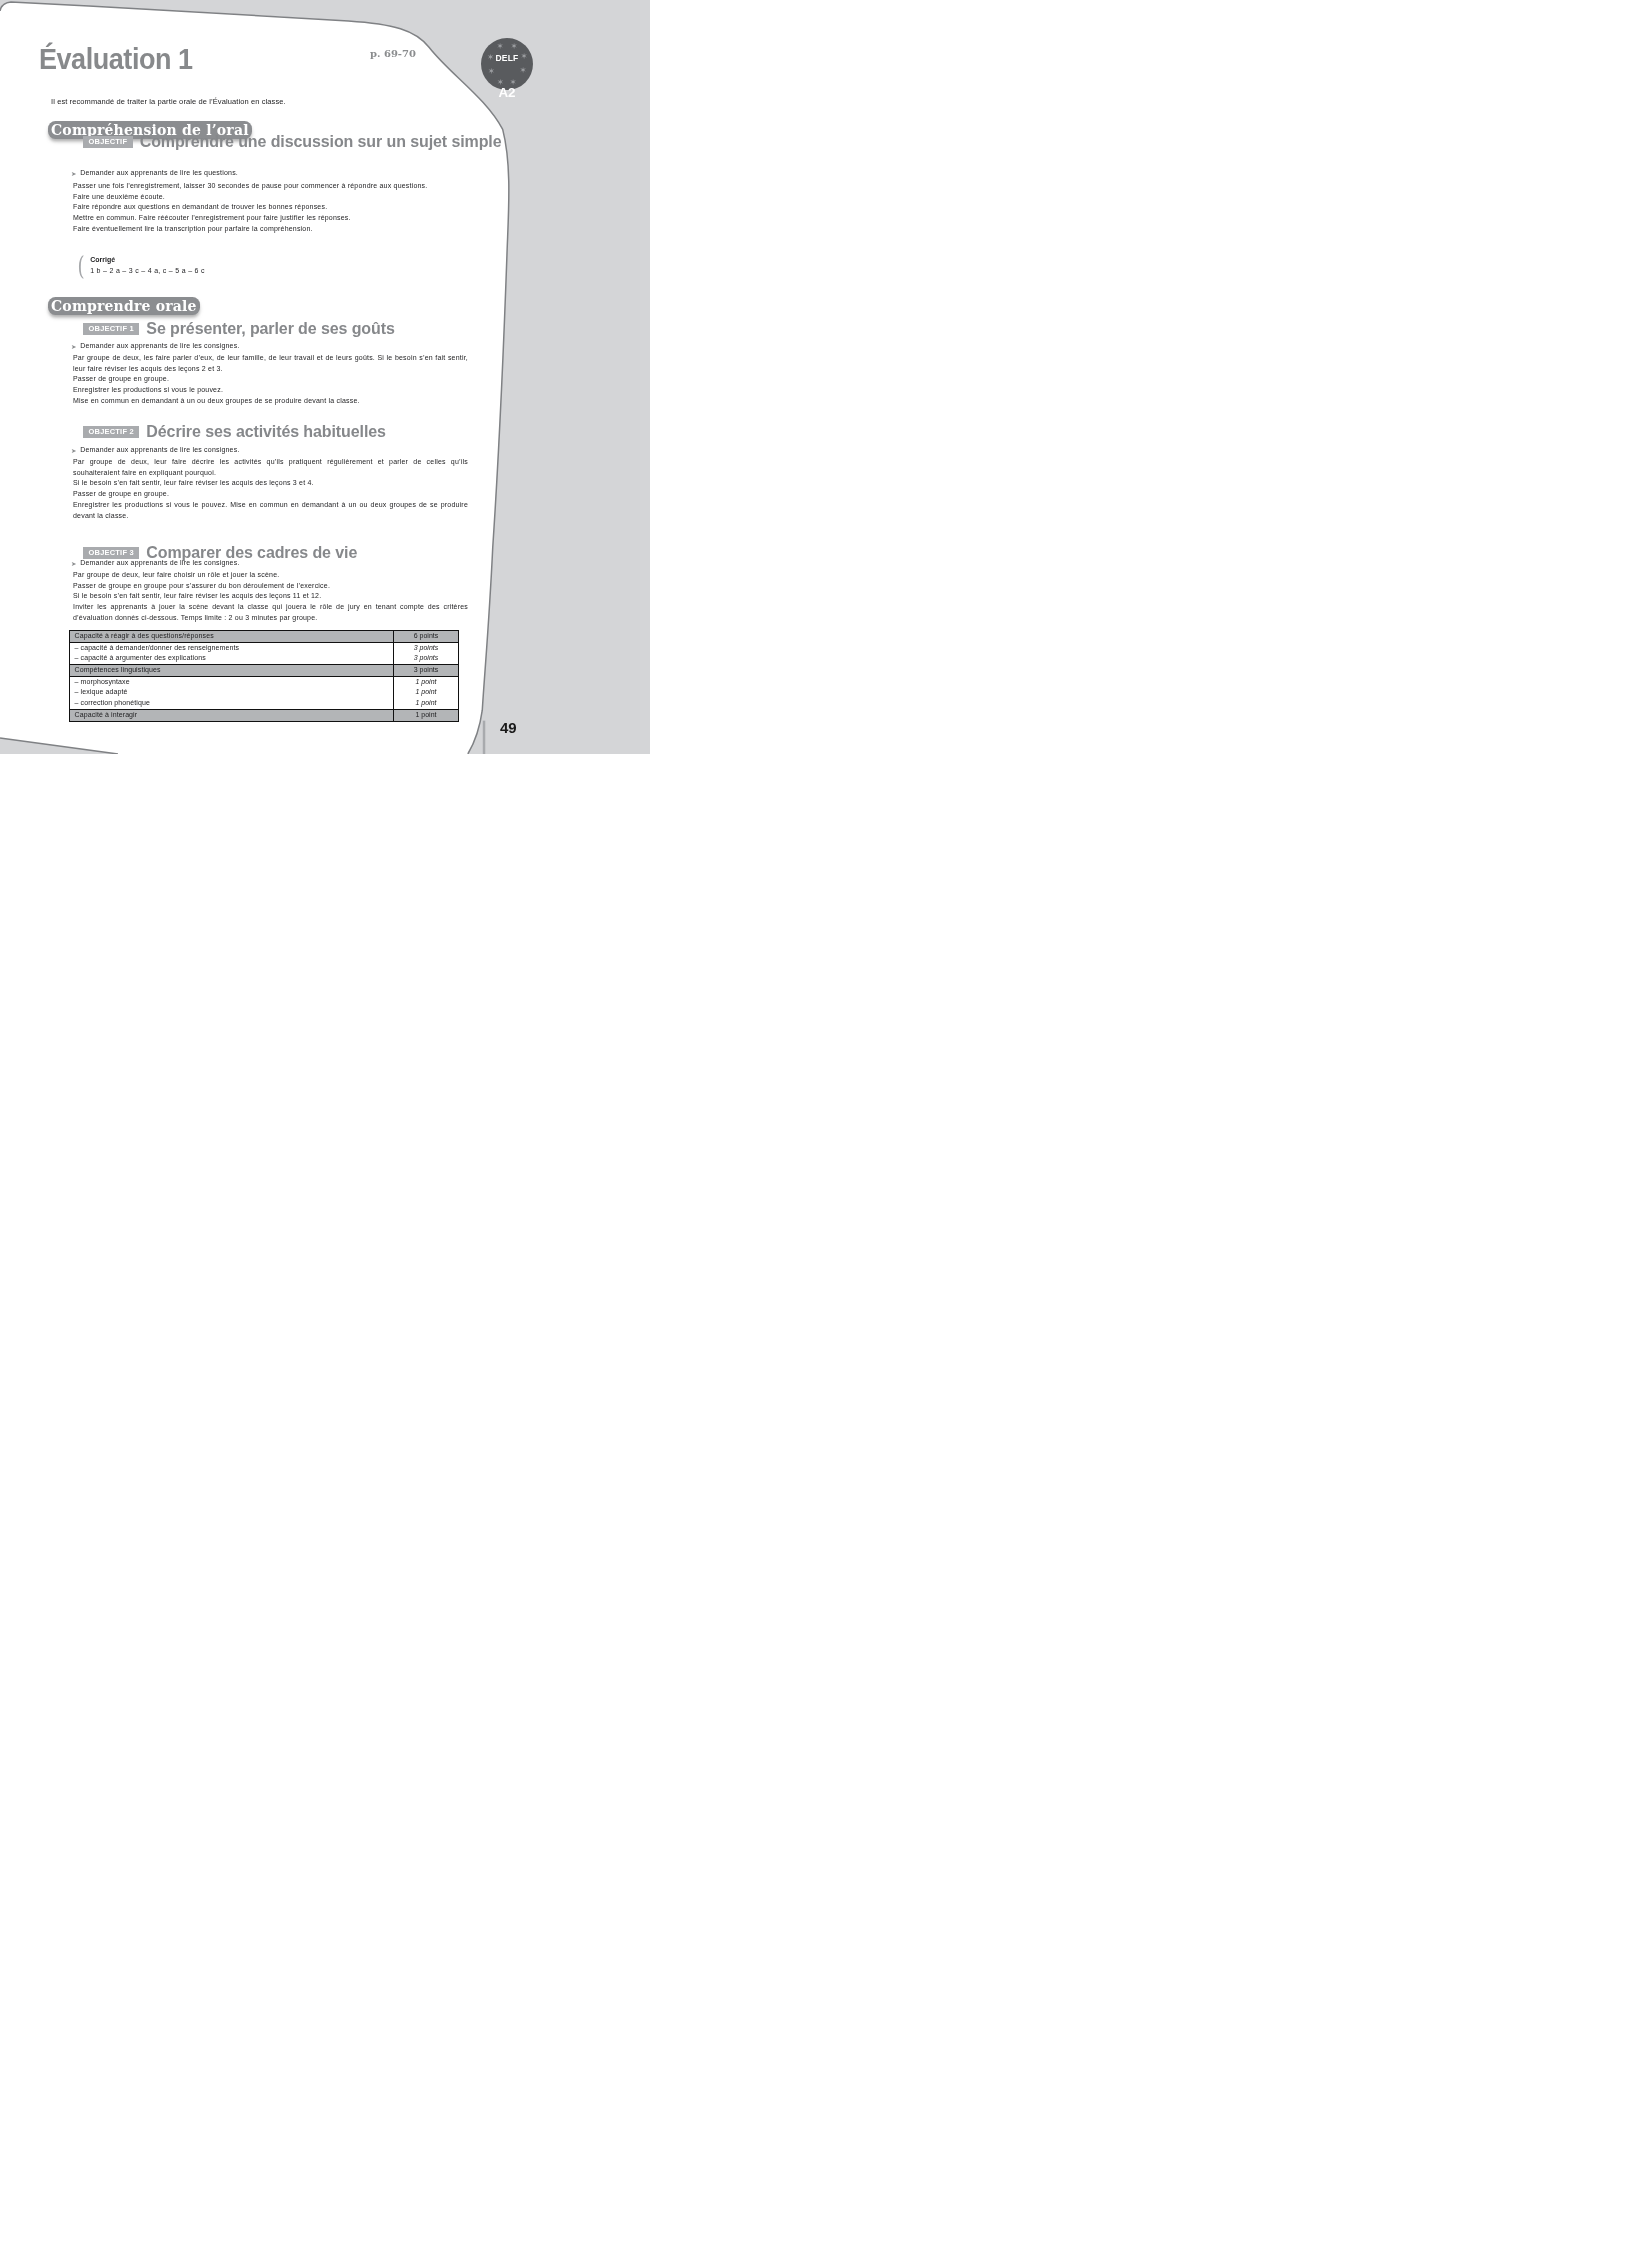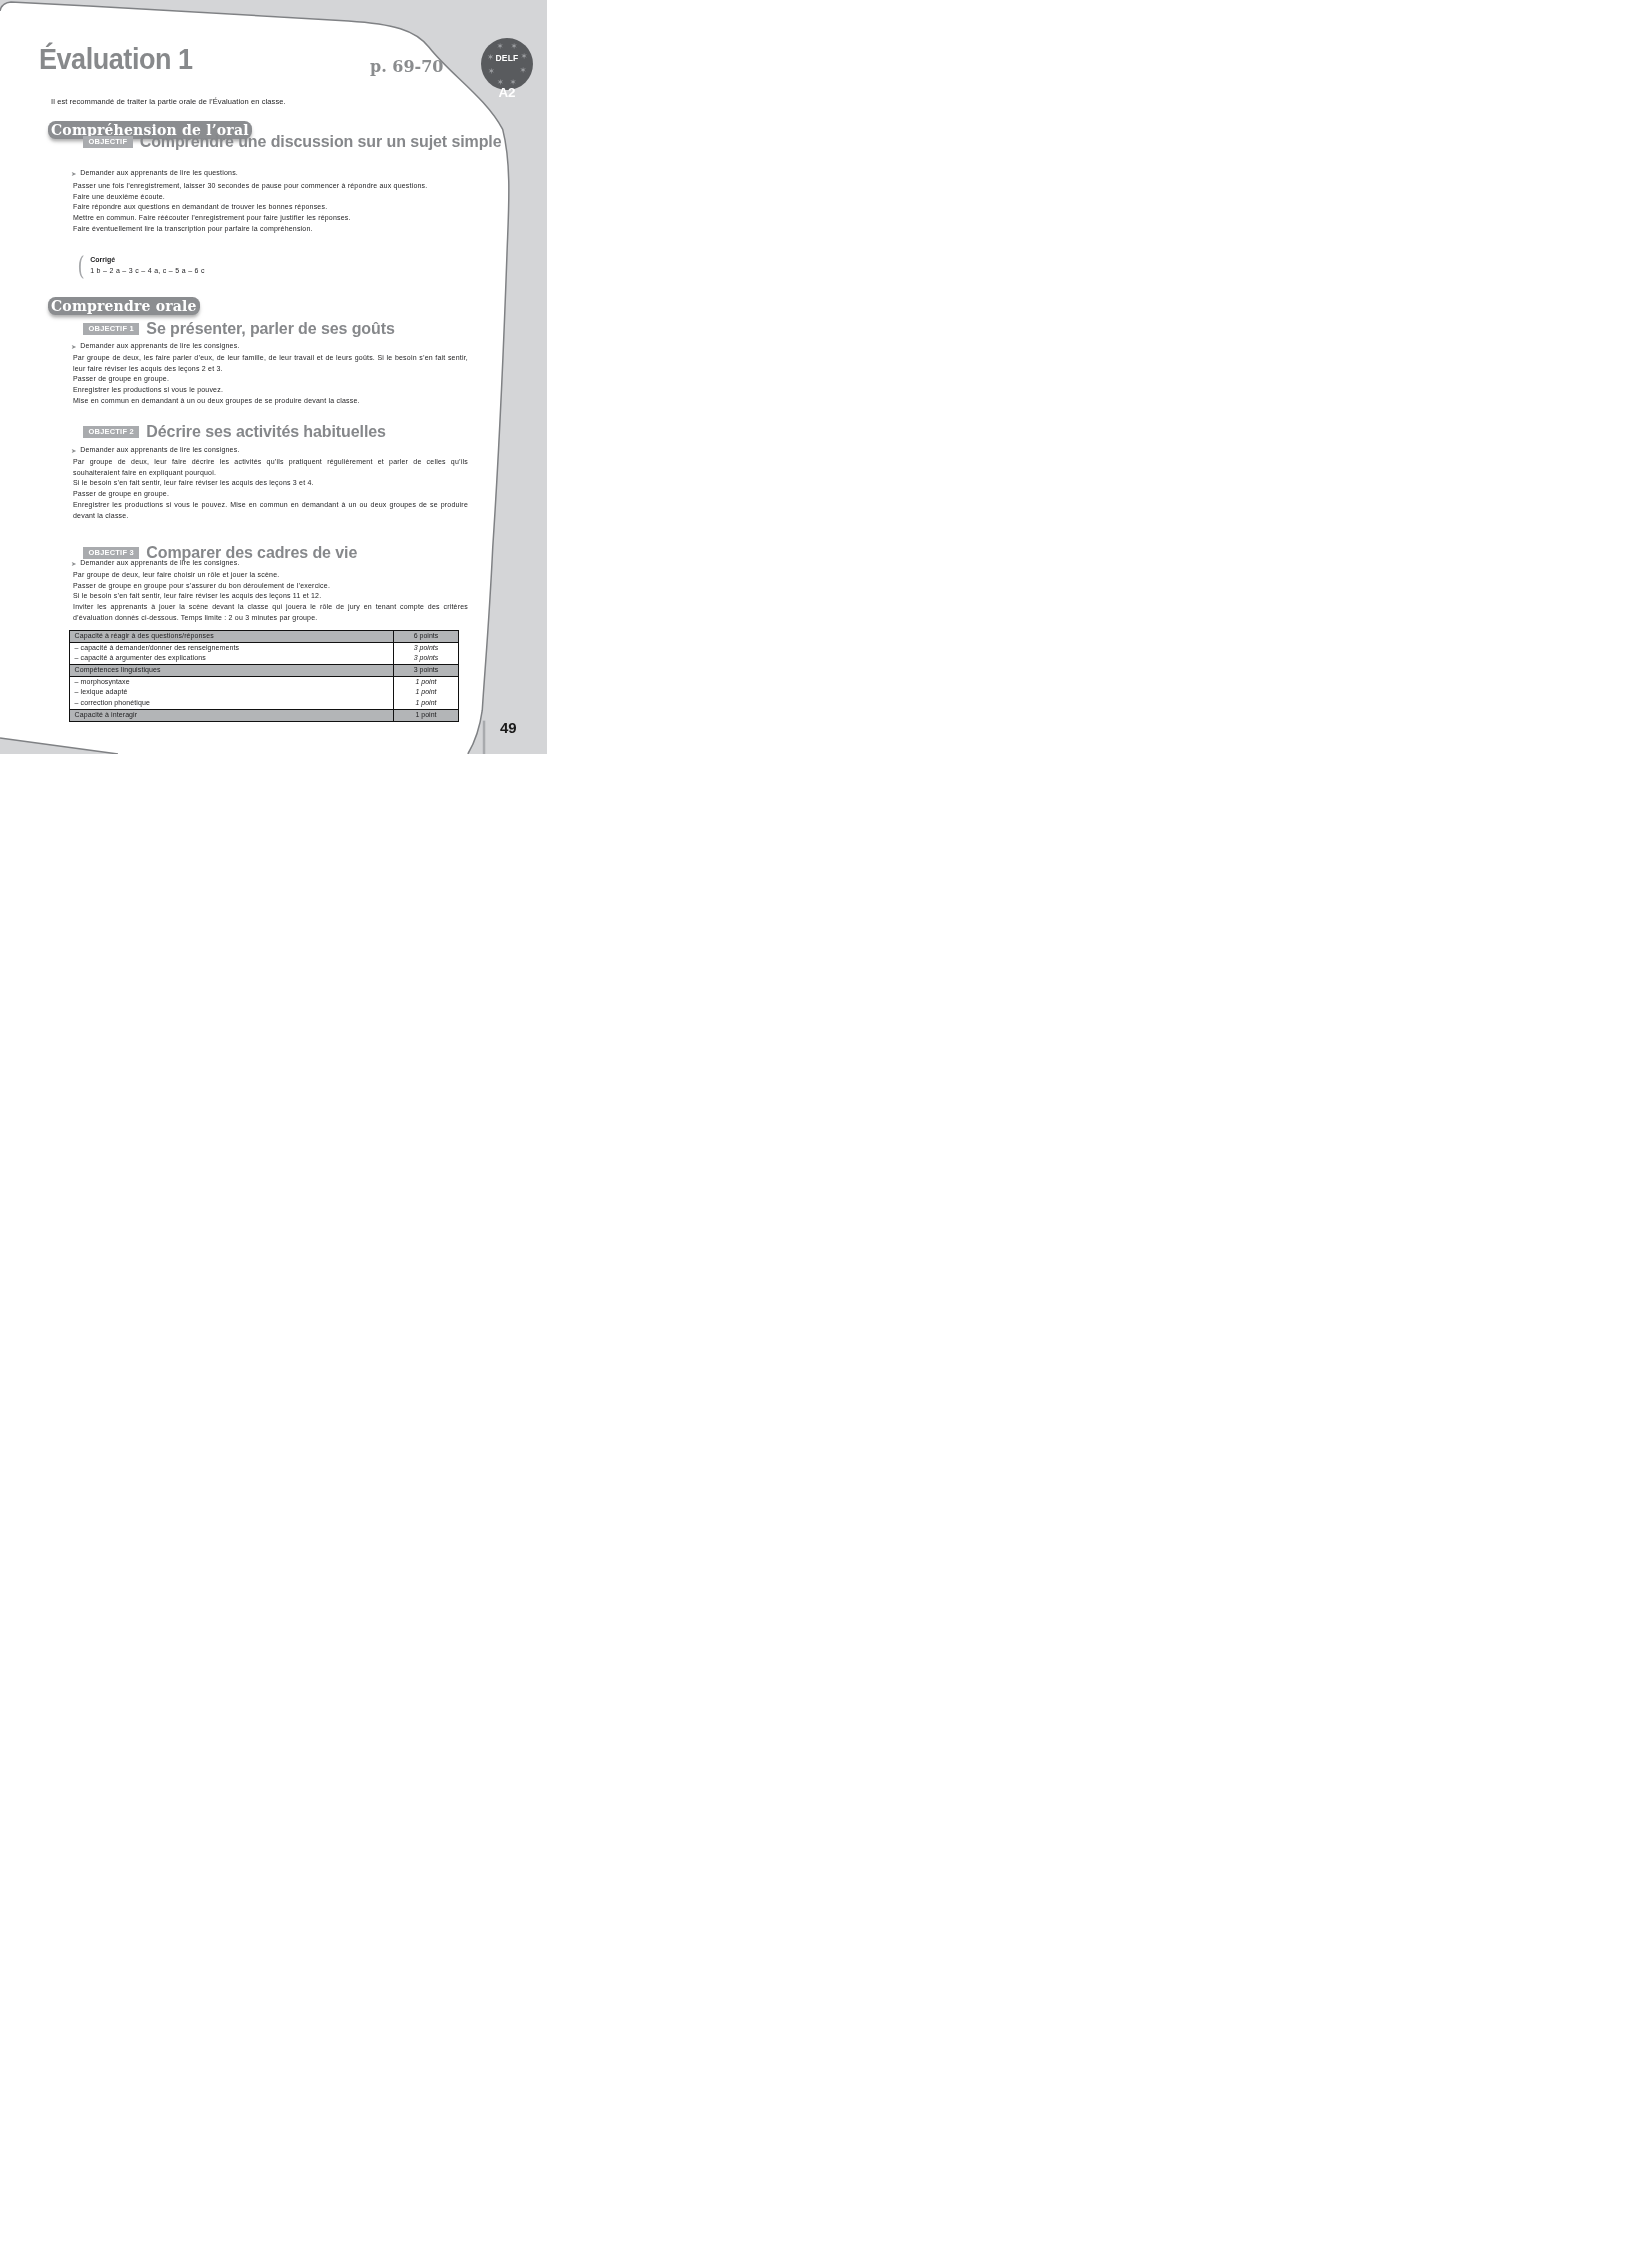--- a/index.html
+++ b/index.html
@@ -1,24 +1,24 @@
 <!DOCTYPE html>
 <html style="font-size:8px"><head>
 <meta charset="utf-8">
 <style>
   html,body{margin:0;padding:0;}
-  #canvas{position:relative;width:547px;height:754px;background:#d4d5d7;overflow:hidden;
+  #canvas{position:relative;width:650px;height:754px;background:#d4d5d7;overflow:hidden;
           font-family:"Liberation Sans", sans-serif;color:#1d1d1f;}
   #bg-svg{position:absolute;left:0;top:0;z-index:0;}
   .layer{position:absolute;left:0;top:0;width:100%;height:100%;z-index:1;}
 
   .page-title{position:absolute;left:39px;top:42px;font-size:30px;font-weight:bold;
               color:#87898b;letter-spacing:-0.5px;transform:scaleX(.9);transform-origin:left top;white-space:nowrap;}
-  .page-ref{position:absolute;left:370px;top:57px;font-family:"DejaVu Serif",serif;
-            font-weight:bold;font-size:16px;color:#8a8c8e;}
+  .page-ref{position:absolute;left:370px;top:48px;font-family:"DejaVu Serif",serif;
+            font-weight:bold;font-size:10px;color:#8a8c8e;}
   .intro{position:absolute;left:51px;top:97px;font-size:7.5px;letter-spacing:0.1px;}
 
   .delf-badge{position:absolute;left:481px;top:38px;width:52px;height:52px;border-radius:50%;
               background:#595b5e;z-index:2;}
   .delf-badge .star{position:absolute;color:#9b9da0;font-size:8.5px;line-height:1;
                     transform:translate(-50%,-50%);}
   .delf-line1{position:absolute;left:0;right:0;top:15px;text-align:center;color:#fff;
               font-weight:bold;font-size:8.5px;letter-spacing:0.2px;}
   .delf-line2{position:absolute;left:0;right:0;top:23.4px;text-align:center;color:#fff;
               font-weight:bold;font-size:13.4px;margin-top:24px;}

